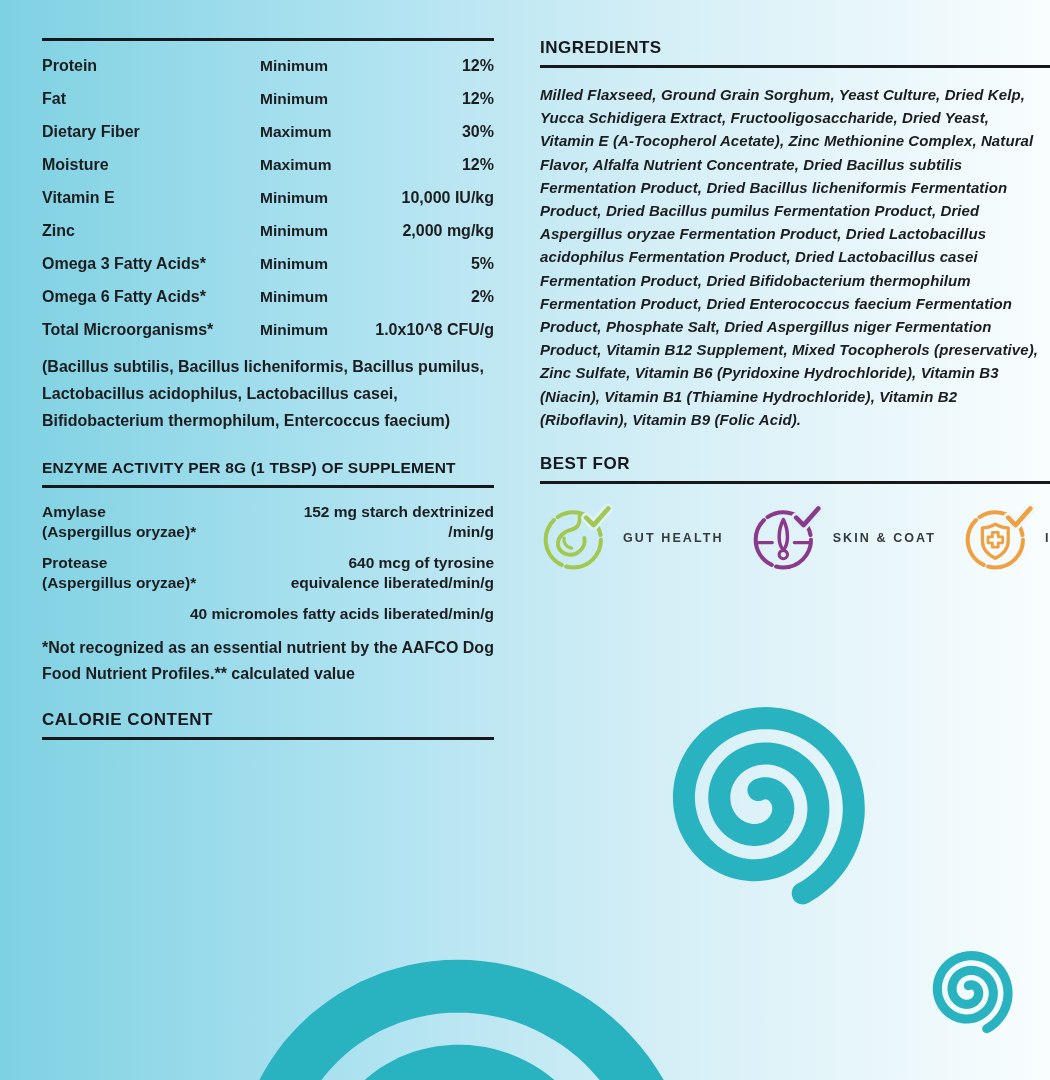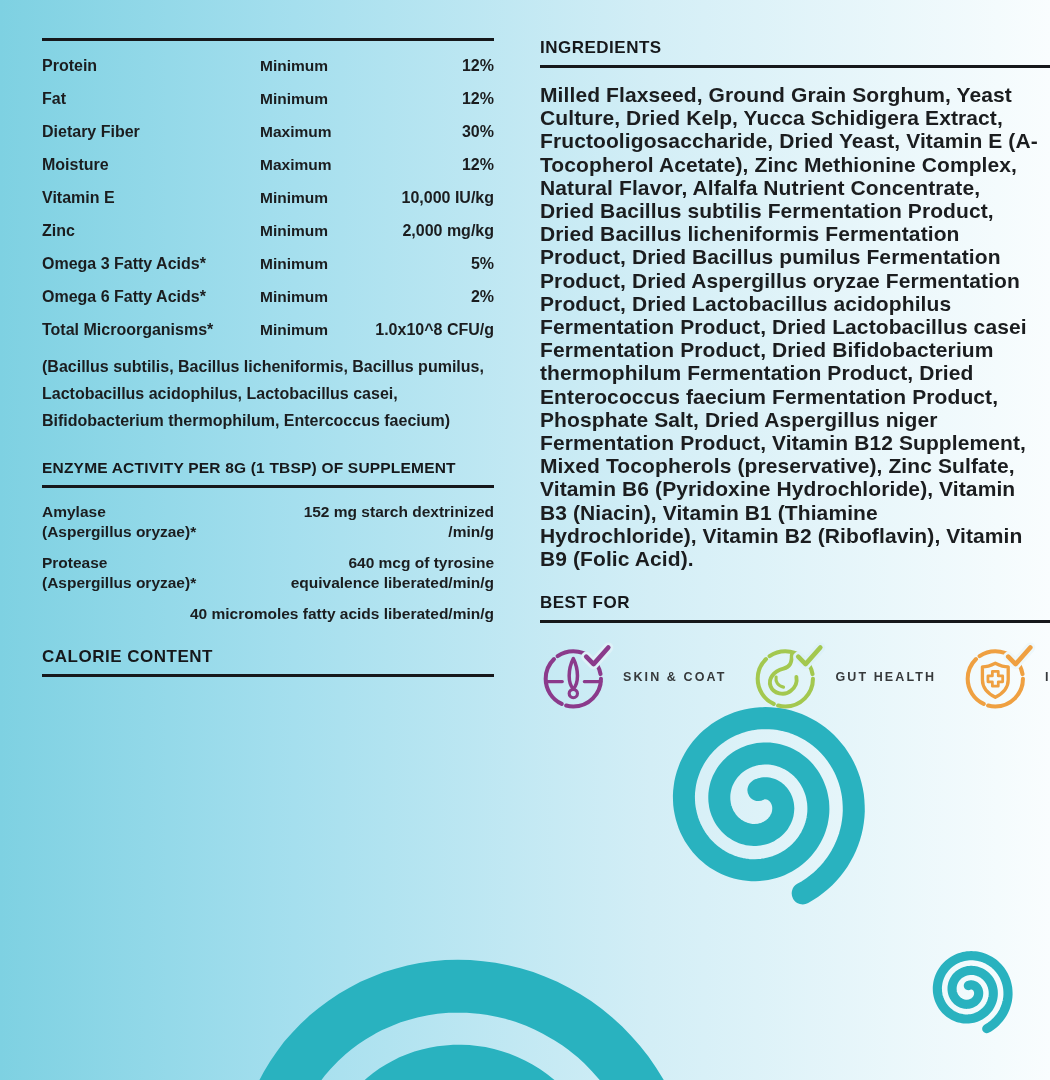--- a/index.html
+++ b/index.html
@@ -27,21 +27,21 @@
   .sect-enzyme{margin-top:24px;}
   .enz-rows{margin-top:14px;}
   .enz-row{display:flex;margin-bottom:11px;font-size:15.5px;line-height:20px;align-items:center;}
   .enz-label{width:207px;}
   .enz-value{flex:1;text-align:right;margin-left:13px;}
   .footnote{font-size:16px;line-height:26px;margin:7px 0 0 0;}
   
   .sect-calorie{margin-top:23px;}
   .cal-line{font-size:16px;line-height:20px;margin:13px 0 0 0;}
   
-  .ing-text{font-size:21px;line-height:23.2px;letter-spacing:.1px;margin:15px 0 0 0;width:500px;}
+  .ing-text{font-size:15px;line-height:23.2px;letter-spacing:.1px;margin:15px 0 0 0;width:500px;font-style:italic;}
   
   .sect-bestfor{margin-top:23px;}
   .bf-row{display:flex;align-items:center;margin-top:19px;gap:26px;white-space:nowrap;}
   .bf-item{display:flex;align-items:center;}
   .bf-icon{flex:0 0 auto;}
   .bf-label{font-size:12.5px;letter-spacing:2.1px;color:#36393b;margin-left:9px;}
   
   .spiral{position:absolute;z-index:1;}
   .spiral-mid{left:635px;top:678px;}
   .spiral-bottom-left{left:145px;top:890px;}
@@ -131,69 +131,70 @@
           <div class="enz-label">
               <div>Protease</div>
               <div>(Aspergillus oryzae)*</div>
             </div>
           <div class="enz-value">640 mcg of tyrosine equivalence liberated/min/g</div>
         </div>
         <div class="enz-row">
           <div class="enz-value">40 micromoles fatty acids liberated/min/g</div>
         </div>
       </div>
+      <p class="footnote">*Not recognized as an essential nutrient by the AAFCO Dog Food Nutrient Profiles.** calculated value</p>
     </section>
 
     <section class="sect-calorie">
       <h2 class="hdr">CALORIE CONTENT</h2>
       <div class="rule"></div>
     </section>
   </div>
 
   <div class="col col-right">
     <section style="margin-top:38px;">
       <h2 class="hdr">INGREDIENTS</h2>
       <div class="rule"></div>
       <p class="ing-text">Milled Flaxseed, Ground Grain Sorghum, Yeast Culture, Dried Kelp, Yucca Schidigera Extract, Fructooligosaccharide, Dried Yeast, Vitamin E (A-Tocopherol Acetate), Zinc Methionine Complex, Natural Flavor, Alfalfa Nutrient Concentrate, Dried Bacillus subtilis Fermentation Product, Dried Bacillus licheniformis Fermentation Product, Dried Bacillus pumilus Fermentation Product, Dried Aspergillus oryzae Fermentation Product, Dried Lactobacillus acidophilus Fermentation Product, Dried Lactobacillus casei Fermentation Product, Dried Bifidobacterium thermophilum Fermentation Product, Dried Enterococcus faecium Fermentation Product, Phosphate Salt, Dried Aspergillus niger Fermentation Product, Vitamin B12 Supplement, Mixed Tocopherols (preservative), Zinc Sulfate, Vitamin B6 (Pyridoxine Hydrochloride), Vitamin B3 (Niacin), Vitamin B1 (Thiamine Hydrochloride), Vitamin B2 (Riboflavin), Vitamin B9 (Folic Acid).</p>
     </section>
 
     <section class="sect-bestfor">
       <h2 class="hdr">BEST FOR</h2>
       <div class="rule"></div>
       <div class="bf-row">
+
+        <div class="bf-item">
+          <svg class="bf-icon" width="74" height="70" viewBox="-36 -40 80 76" aria-hidden="true">
+            <g fill="none" stroke-linecap="round" stroke-linejoin="round" stroke="#a3c84f">
+              <circle cx="0" cy="0" r="30" stroke-width="4.4" stroke-dasharray="55 5 58 5 60 5"></circle>
+              <path stroke-width="4.2" d="M 7,-26 C 7,-17 5,-13 -2,-11 C -13,-8 -19,0 -16,8 C -13,16 -1,19 6,13 C 11,9 13,3 12,-2"></path>
+              <path stroke-width="3.4" d="M -10,-2 C -11,3 -8,8 -2,9"></path>
+              <path stroke="#ddf1f8" stroke-width="11" d="M 14,-24 L 22,-16 L 38,-34"></path>
+              <path stroke-width="5" d="M 14,-24 L 22,-16 L 38,-34"></path>
+            </g>
+          </svg>
+          <span class="bf-label">GUT HEALTH</span>
+        </div>
 
         <div class="bf-item">
           <svg class="bf-icon" width="74" height="70" viewBox="-36 -40 80 76" aria-hidden="true">
             <g fill="none" stroke-linecap="round" stroke-linejoin="round" stroke="#8b3a8b">
               <circle cx="0" cy="0" r="30" stroke-width="4.4" stroke-dasharray="55 5 58 5 60 5"></circle>
               <path stroke-width="3.6" d="M -30,3 L -12,3 M 12,3 L 30,3"></path>
               <path stroke-width="3.8" d="M 0,-22 C -6,-10 -6,5 0,11 C 6,5 6,-10 0,-22 Z"></path>
               <circle cx="0" cy="16" r="4.5" stroke-width="3.4"></circle>
               <path stroke="#ddf1f8" stroke-width="11" d="M 14,-24 L 22,-16 L 38,-34"></path>
               <path stroke-width="5" d="M 14,-24 L 22,-16 L 38,-34"></path>
             </g>
           </svg>
           <span class="bf-label">SKIN &amp; COAT</span>
         </div>
 
         <div class="bf-item">
           <svg class="bf-icon" width="74" height="70" viewBox="-36 -40 80 76" aria-hidden="true">
-            <g fill="none" stroke-linecap="round" stroke-linejoin="round" stroke="#a3c84f">
-              <circle cx="0" cy="0" r="30" stroke-width="4.4" stroke-dasharray="55 5 58 5 60 5"></circle>
-              <path stroke-width="4.2" d="M 7,-26 C 7,-17 5,-13 -2,-11 C -13,-8 -19,0 -16,8 C -13,16 -1,19 6,13 C 11,9 13,3 12,-2"></path>
-              <path stroke-width="3.4" d="M -10,-2 C -11,3 -8,8 -2,9"></path>
-              <path stroke="#ddf1f8" stroke-width="11" d="M 14,-24 L 22,-16 L 38,-34"></path>
-              <path stroke-width="5" d="M 14,-24 L 22,-16 L 38,-34"></path>
-            </g>
-          </svg>
-          <span class="bf-label">GUT HEALTH</span>
-        </div>
-
-        <div class="bf-item">
-          <svg class="bf-icon" width="74" height="70" viewBox="-36 -40 80 76" aria-hidden="true">
             <g fill="none" stroke-linecap="round" stroke-linejoin="round" stroke="#efa041">
               <circle cx="0" cy="0" r="30" stroke-width="4.4" stroke-dasharray="55 5 58 5 60 5"></circle>
               <path stroke-width="3.6" d="M 0,-17 C 6,-14 11,-13 14,-13 L 14,1 C 14,10 8,16 0,20 C -8,16 -14,10 -14,1 L -14,-13 C -11,-13 -6,-14 0,-17 Z"></path>
               <path stroke-width="3" d="M -3.2,-8 L 3.2,-8 L 3.2,-3.2 L 8,-3.2 L 8,3.2 L 3.2,3.2 L 3.2,8 L -3.2,8 L -3.2,3.2 L -8,3.2 L -8,-3.2 L -3.2,-3.2 Z"></path>
               <path stroke="#eef8fb" stroke-width="11" d="M 14,-24 L 22,-16 L 38,-34"></path>
               <path stroke-width="5" d="M 14,-24 L 22,-16 L 38,-34"></path>
             </g>
           </svg>
           <span class="bf-label">IMMUNE</span>
         </div>

